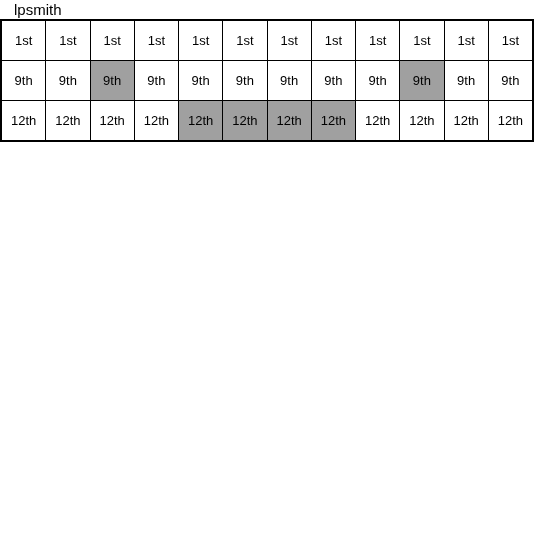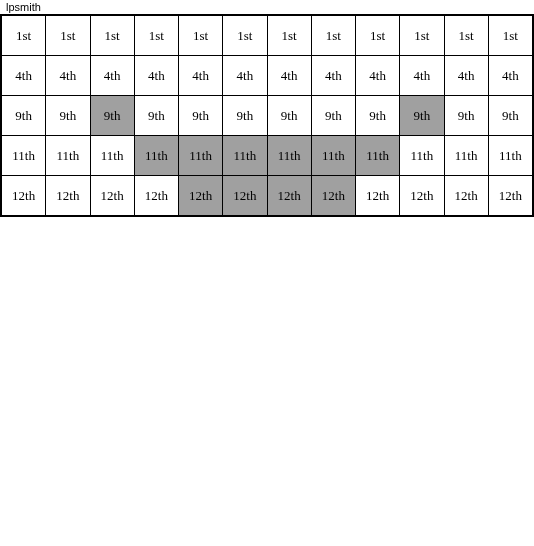--- a/index.html
+++ b/index.html
@@ -5,34 +5,33 @@
     * { margin: 0; padding: 0; box-sizing: border-box; }
     body {
       font-family: Arial, sans-serif;
       font-size: 13px;
       background: #fff;
       width: 534px;
       height: 546px;
       overflow: hidden;
     }
     .title-bar {
-      font-size: 11px;
-      padding: 1px 6px;
+      font-size: 15px;
+      padding: 1px 14px;
       color: #000;
       background: #fff;
     }
     .grid-container {
       border: 1px solid #000;
       display: inline-block;
       width: 534px;
     }
     table {
       border-collapse: collapse;
       width: 100%;
-      font-family: Liberation Serif, serif;
     }
     td {
       border: 1px solid #000;
       text-align: center;
       padding: 3px 1px;
       font-size: 13px;
       width: 44px;
       height: 40px;
       font-weight: normal;
     }
@@ -60,60 +59,32 @@
           <td>1st</td>
           <td>1st</td>
           <td>1st</td>
           <td>1st</td>
           <td>1st</td>
           <td>1st</td>
           <td>1st</td>
           <td>1st</td>
         </tr>
         <tr>
-          <td>4th</td>
-          <td>4th</td>
-          <td>4th</td>
-          <td>4th</td>
-          <td>4th</td>
-          <td>4th</td>
-          <td>4th</td>
-          <td>4th</td>
-          <td>4th</td>
-          <td>4th</td>
-          <td>4th</td>
-          <td>4th</td>
-        </tr>
-        <tr>
           <td>9th</td>
           <td>9th</td>
           <td class="highlighted">9th</td>
           <td>9th</td>
           <td>9th</td>
           <td>9th</td>
           <td>9th</td>
           <td>9th</td>
           <td>9th</td>
           <td class="highlighted">9th</td>
           <td>9th</td>
           <td>9th</td>
-        </tr>
-        <tr>
-          <td>11th</td>
-          <td>11th</td>
-          <td>11th</td>
-          <td class="highlighted">11th</td>
-          <td class="highlighted">11th</td>
-          <td class="highlighted">11th</td>
-          <td class="highlighted">11th</td>
-          <td class="highlighted">11th</td>
-          <td class="highlighted">11th</td>
-          <td>11th</td>
-          <td>11th</td>
-          <td>11th</td>
         </tr>
         <tr>
           <td>12th</td>
           <td>12th</td>
           <td>12th</td>
           <td>12th</td>
           <td class="highlighted">12th</td>
           <td class="highlighted">12th</td>
           <td class="highlighted">12th</td>
           <td class="highlighted">12th</td>

